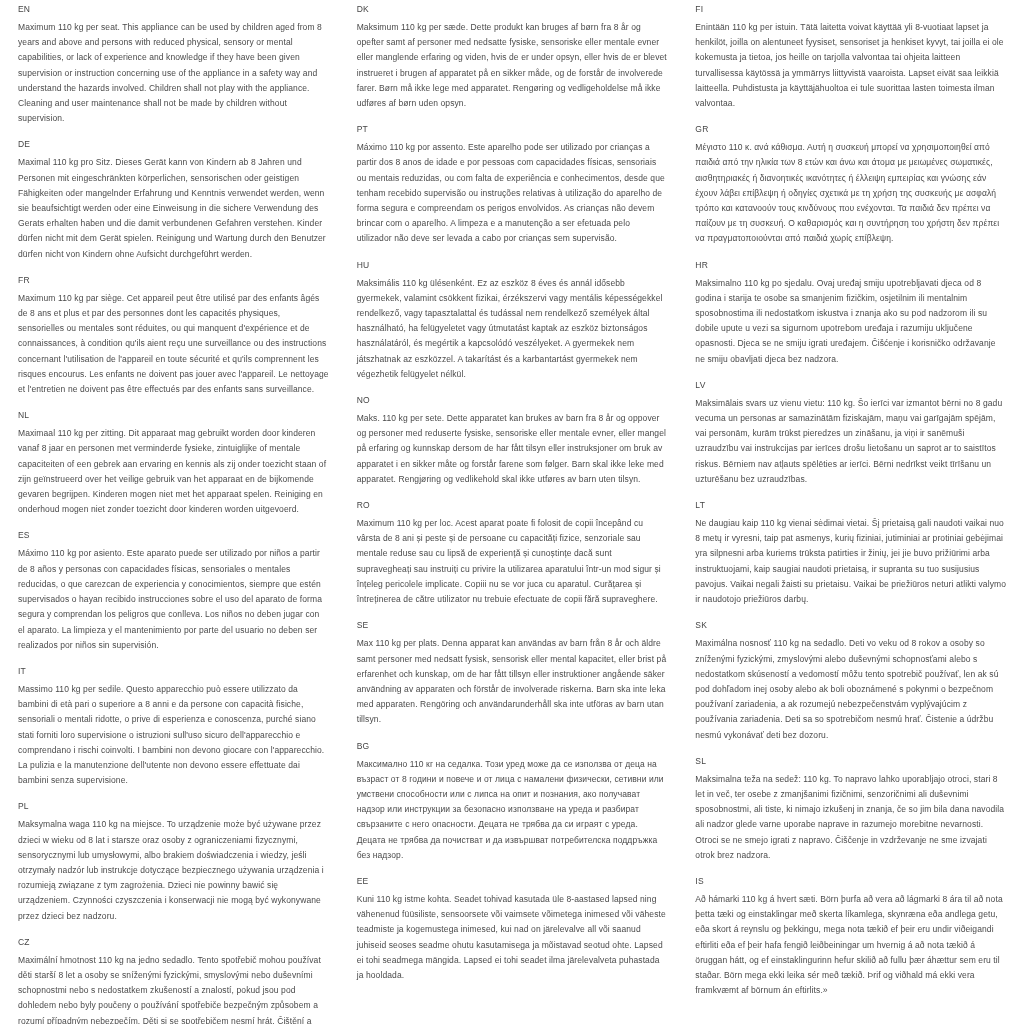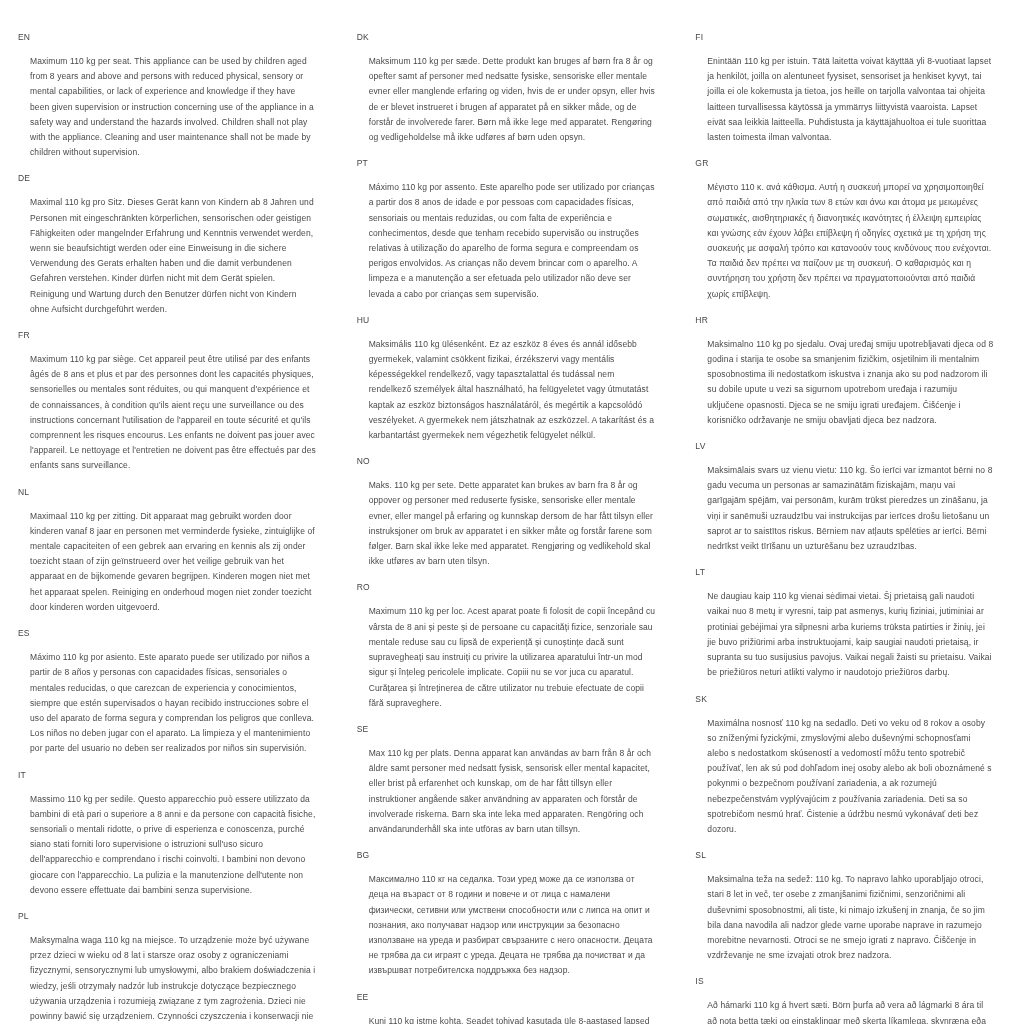--- a/index.html
+++ b/index.html
@@ -4,21 +4,21 @@
 <style>
   html, body {
     margin: 0;
     padding: 0;
     background: #ffffff;
   }
   .page {
     width: 1024px;
     height: 1024px;
     box-sizing: border-box;
-    padding: 32px 18px 10px 18px;
+    padding: 4px 18px 10px 18px;
     display: flex;
     gap: 28px;
     overflow: hidden;
     background: #ffffff;
     font-family: "Liberation Sans", sans-serif;
     color: #454545;
   }
   .col {
     flex: 1 1 0;
     min-width: 0;
@@ -30,21 +30,21 @@
     font-size: 8.5px;
     font-weight: 400;
     letter-spacing: 0.2px;
     margin: 0 0 6px 0;
     color: #454545;
   }
   .lang-text {
     font-size: 8.5px;
     line-height: 15.2px;
     letter-spacing: 0.1px;
-    margin: 12px;
+    margin: 0;
     color: #4a4a4a;
   }
 </style>
 </head>
 <body>
 
 <div class="page">
 
   <div class="col">
     <section class="lang-section">

